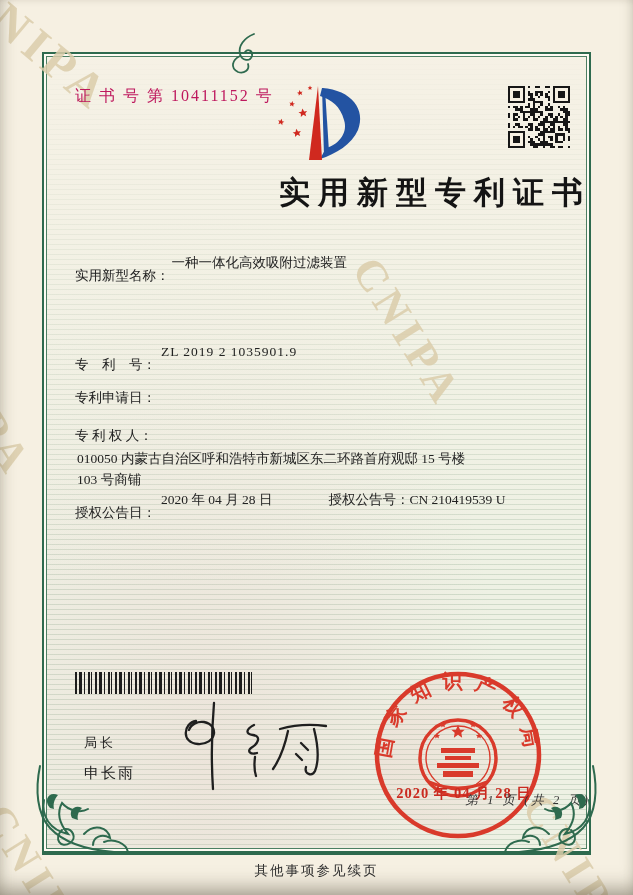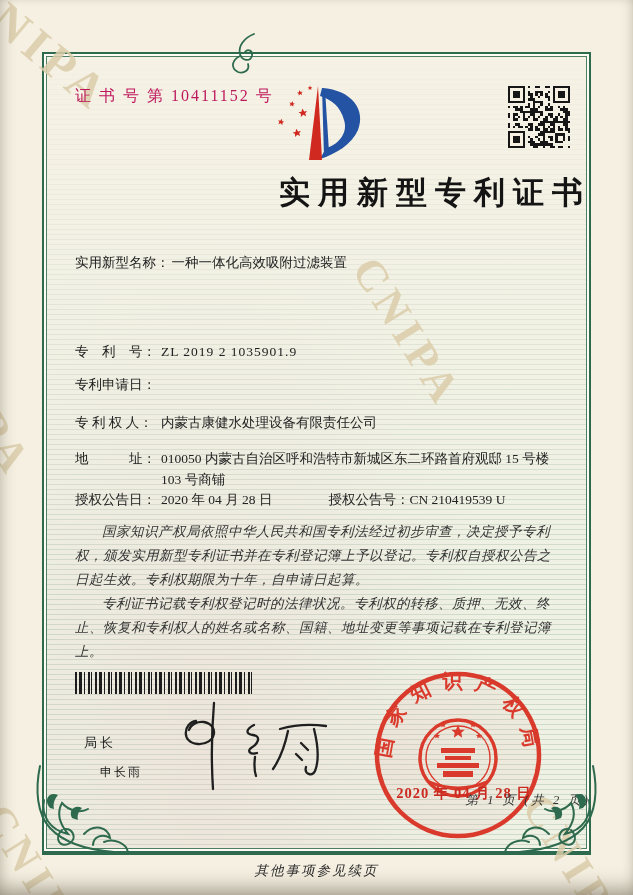--- a/index.html
+++ b/index.html
@@ -43,50 +43,50 @@
   .frame{
     position:absolute;left:42px;top:52px;width:549px;height:803px;z-index:2;
   }
   .frame > *{position:absolute;}
   .cert-no{left:33px;top:34px;font-size:16px;letter-spacing:2px;color:#be185d;}
   .logo{left:214px;top:28px;width:120px;height:90px;}
   .qr{left:466px;top:34px;width:62px;height:62px;}
   .title{left:0;right:0;top:120px;text-align:right;font-size:31px;font-weight:bold;
          letter-spacing:8px;color:#141414;}
   .row{left:33px;width:500px;display:flex;font-size:13.5px;line-height:21px;color:#222;}
-  .row .lab{flex:0 0 84px;white-space:nowrap;}
+  .row .lab{flex:0 0 84px;white-space:nowrap;margin-top:13px;}
   .row .val{margin-left:2px;max-width:396px;}
   .r1{top:200px}.r2{top:248px}.r3{top:289px}.r4{top:322px}
   .r5{top:360px}.r6{top:396px}.r7{top:437px}
   .r3 .val{letter-spacing:1px;}
   .col2{margin-left:56px;display:flex;white-space:nowrap;}
   .paras{left:33px;top:468px;width:486px;font-size:13.5px;line-height:24px;
          font-style:italic;color:#333;letter-spacing:.5px;}
   .paras p{margin:0;text-indent:2em;}
   .barcode{left:33px;top:620px;width:180px;height:22px;
     background:repeating-linear-gradient(90deg,
       #1d1d1d 0,#1d1d1d 2px,transparent 2px,transparent 4px,
       #1d1d1d 4px,#1d1d1d 7px,transparent 7px,transparent 9px,
       #1d1d1d 9px,#1d1d1d 10px,transparent 10px,transparent 13px,
       #1d1d1d 13px,#1d1d1d 15px,transparent 15px,transparent 16px,
       #1d1d1d 16px,#1d1d1d 17px,transparent 17px,transparent 20px);}
   .sig-title{left:42px;top:682px;font-size:13px;letter-spacing:3px;color:#222;}
-  .sig-name{left:42px;top:712px;font-size:12px;letter-spacing:2px;color:#222;margin-left:16px;}
+  .sig-name{left:42px;top:712px;font-size:15px;letter-spacing:2px;color:#222;}
   .signature{left:126px;top:645px;width:175px;height:100px;}
   .seal{left:327px;top:614px;width:178px;height:178px;}
   .seal-date{left:342px;top:732px;width:160px;text-align:center;font-size:14.5px;
              color:#ca2a20;letter-spacing:1px;font-weight:bold;}
   .page-no{left:0;right:0;top:740px;text-align:right;font-size:12.5px;
            letter-spacing:3px;color:#333;font-style:italic;}
   .flourish{width:104px;height:112px;overflow:visible;}
   .fl-left{left:-12px;top:696px;}
   .fl-right{left:457px;top:696px;transform:scaleX(-1);}
   .fl-top{left:178px;top:-22px;width:40px;height:44px;overflow:visible;}
   .note{position:absolute;left:0;right:0;top:862px;text-align:center;z-index:2;
-        font-size:13.5px;font-style:italic;letter-spacing:2px;color:#2e2e2e;}
+        font-size:13.5px;letter-spacing:2px;color:#2e2e2e;}
 </style>
 </head>
 <body>
 
 <div class="photo-edge"></div>
 
 <span class="wm wm1">CNIPA</span>
 <span class="wm wm2">CNIPA</span>
 <span class="wm wm3">CNIPA</span>
 <span class="wm wm4">CNIPA</span>
@@ -349,39 +349,33 @@
   </div>
   <div class="row r3">
     <span class="lab">专　利　号：</span>
     <span class="val">ZL 2019 2 1035901.9</span>
   </div>
   <div class="row r4">
     <span class="lab">专利申请日：</span>
   </div>
   <div class="row r5">
     <span class="lab">专 利 权 人：</span>
-    <span class="val">内蒙古康健水处理设备有限责任公司</span>
   </div>
   <div class="row r6">
-    <span class="lab">地　　　址：</span>
     <span class="val">010050 内蒙古自治区呼和浩特市新城区东二环路首府观邸 15 号楼 103 号商铺</span>
   </div>
   <div class="row r7">
     <span class="lab">授权公告日：</span>
     <span class="val">2020 年 04 月 28 日</span>
     <span class="col2">
       <span>授权公告号：</span>
       <span>CN 210419539 U</span>
     </span>
   </div>
 
-  <div class="paras">
-    <p>国家知识产权局依照中华人民共和国专利法经过初步审查，决定授予专利权，颁发实用新型专利证书并在专利登记簿上予以登记。专利权自授权公告之日起生效。专利权期限为十年，自申请日起算。</p>
-    <p>专利证书记载专利权登记时的法律状况。专利权的转移、质押、无效、终止、恢复和专利权人的姓名或名称、国籍、地址变更等事项记载在专利登记簿上。</p>
-  </div>
 
   <div class="barcode"></div>
 
   <div class="sig-title">局长</div>
   <div class="sig-name">申长雨</div>
 
   <svg class="signature" viewBox="0 0 175 100" fill="none" stroke="#1f1f1f" stroke-width="2.3" stroke-linecap="round" stroke-linejoin="round">
     <path d="M46,6 C44,30 43,62 45,92"></path>
     <path d="M28,24 C15,26 13,46 30,47 C48,48 52,28 36,25 C30,24 23,27 21,33"></path>
     <path d="M86,28 C78,32 77,37 85,38 C93,39 91,46 83,51 C79,54 82,58 89,56"></path>

